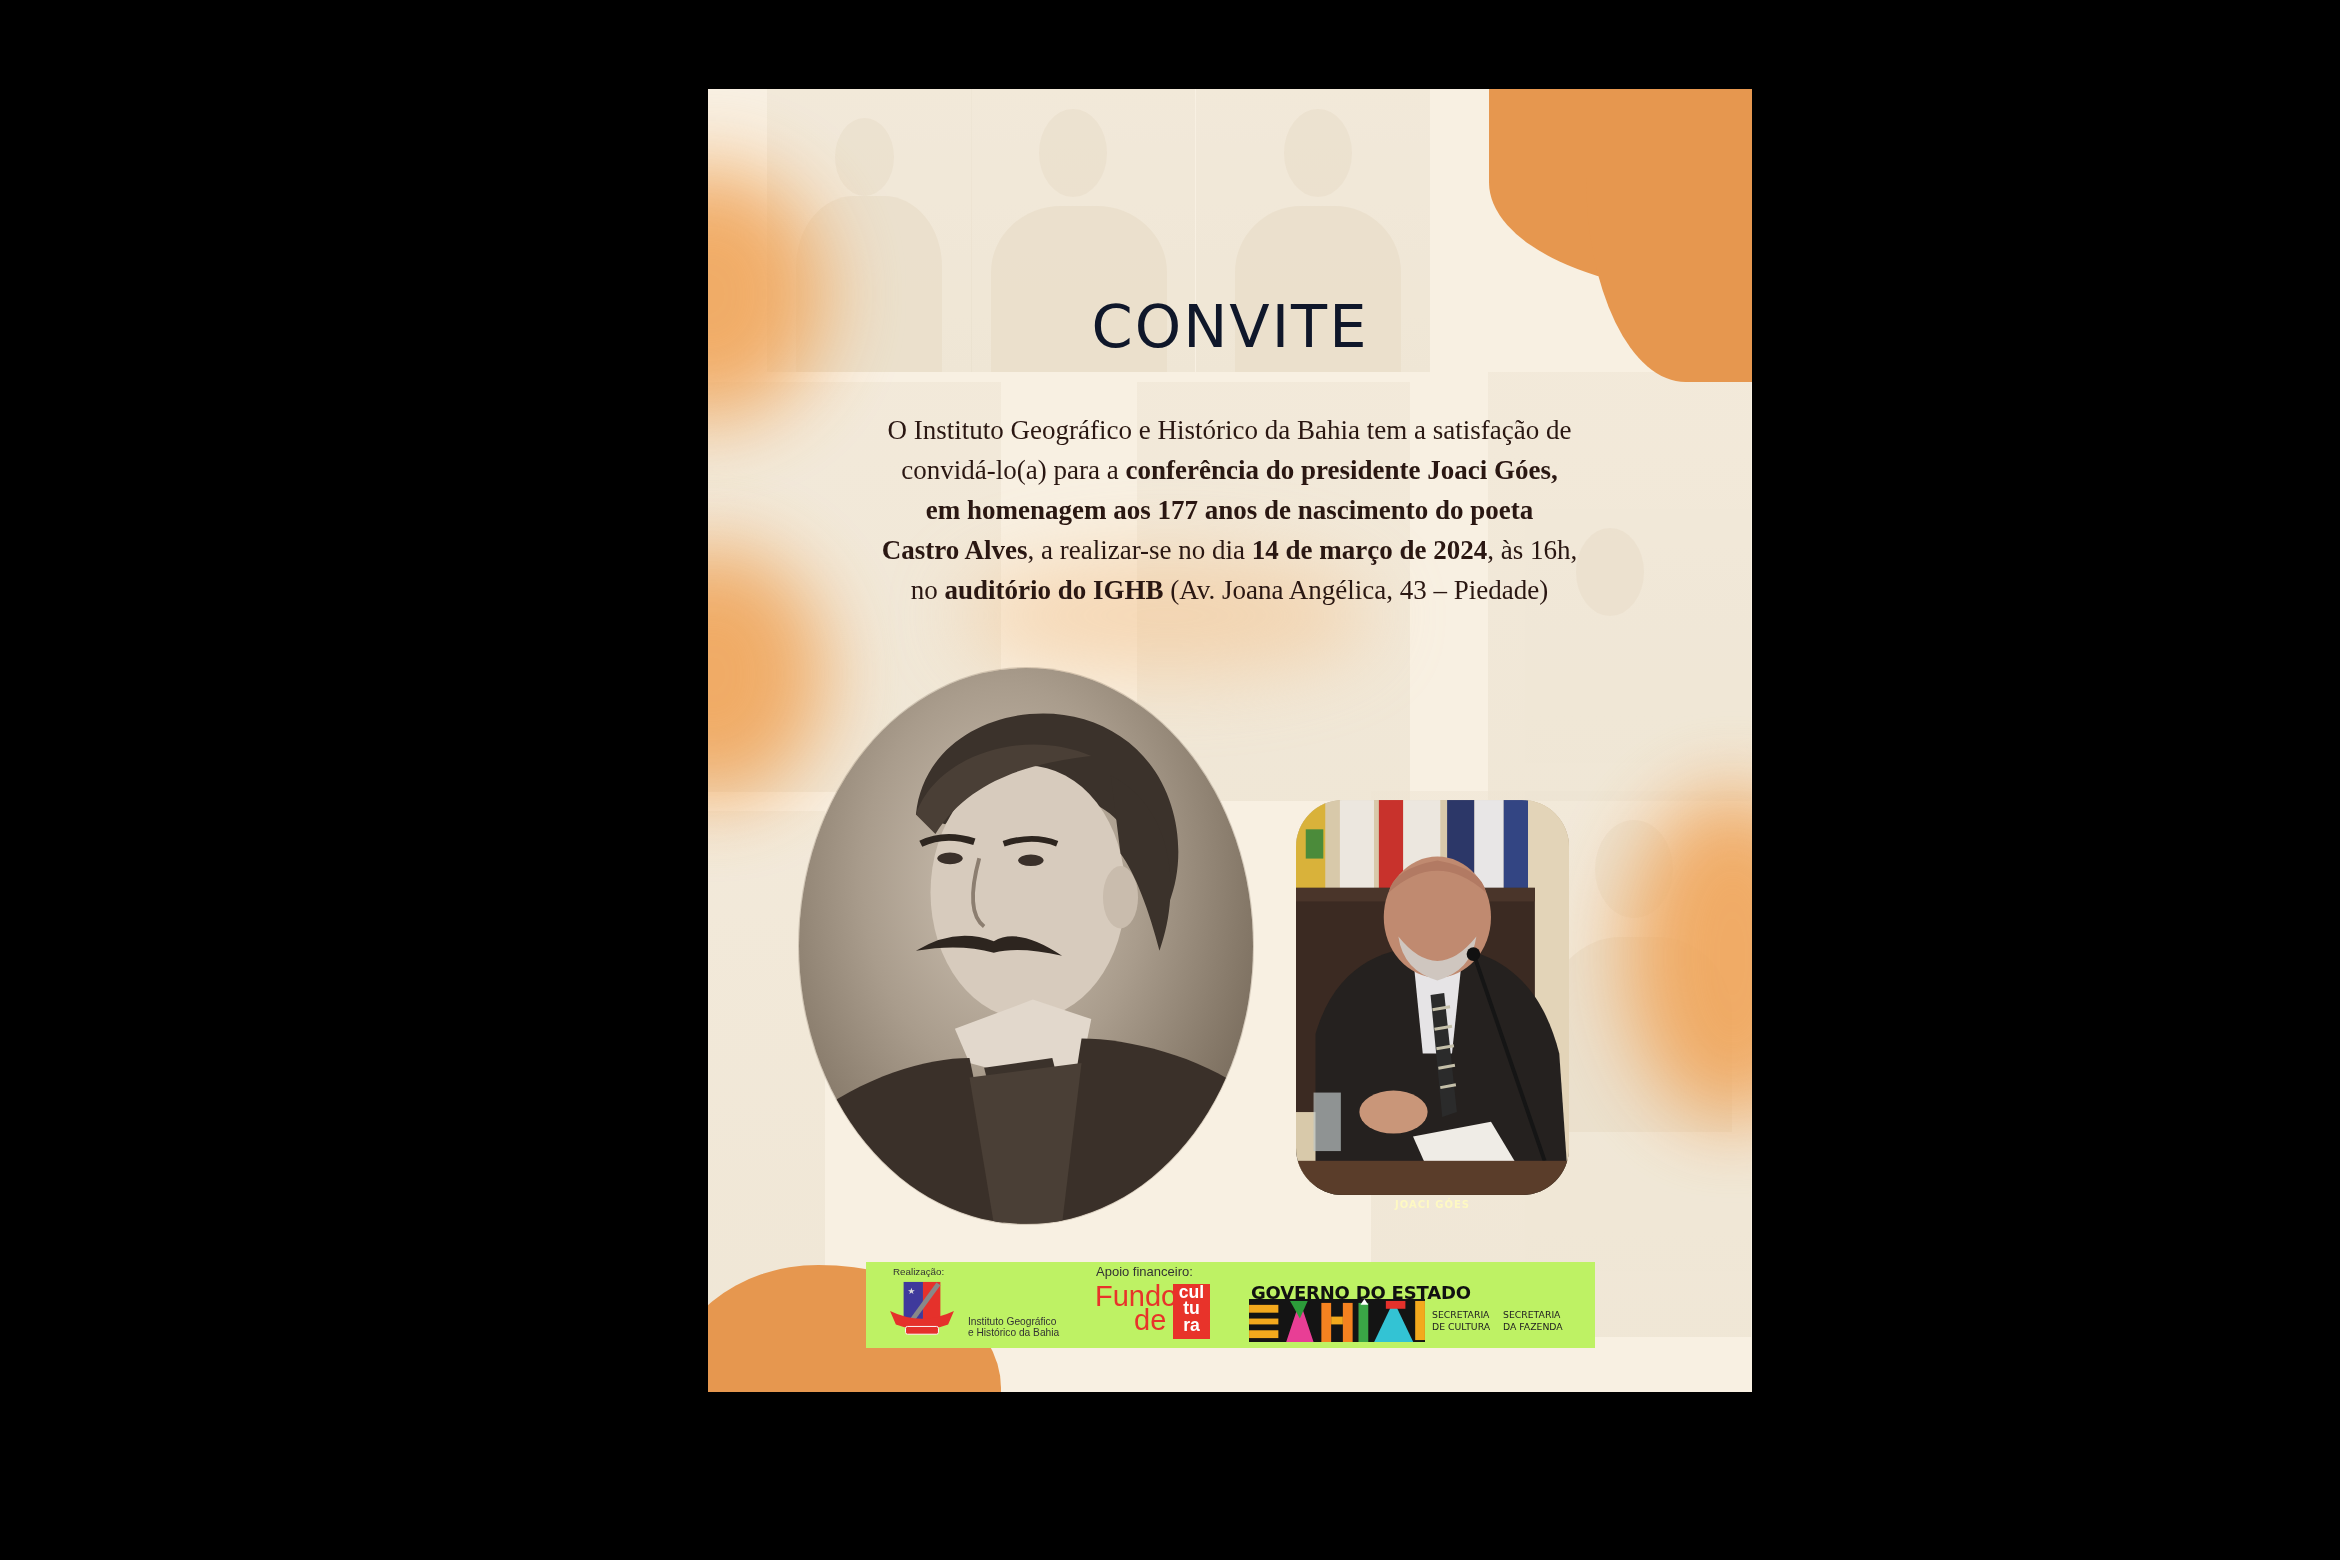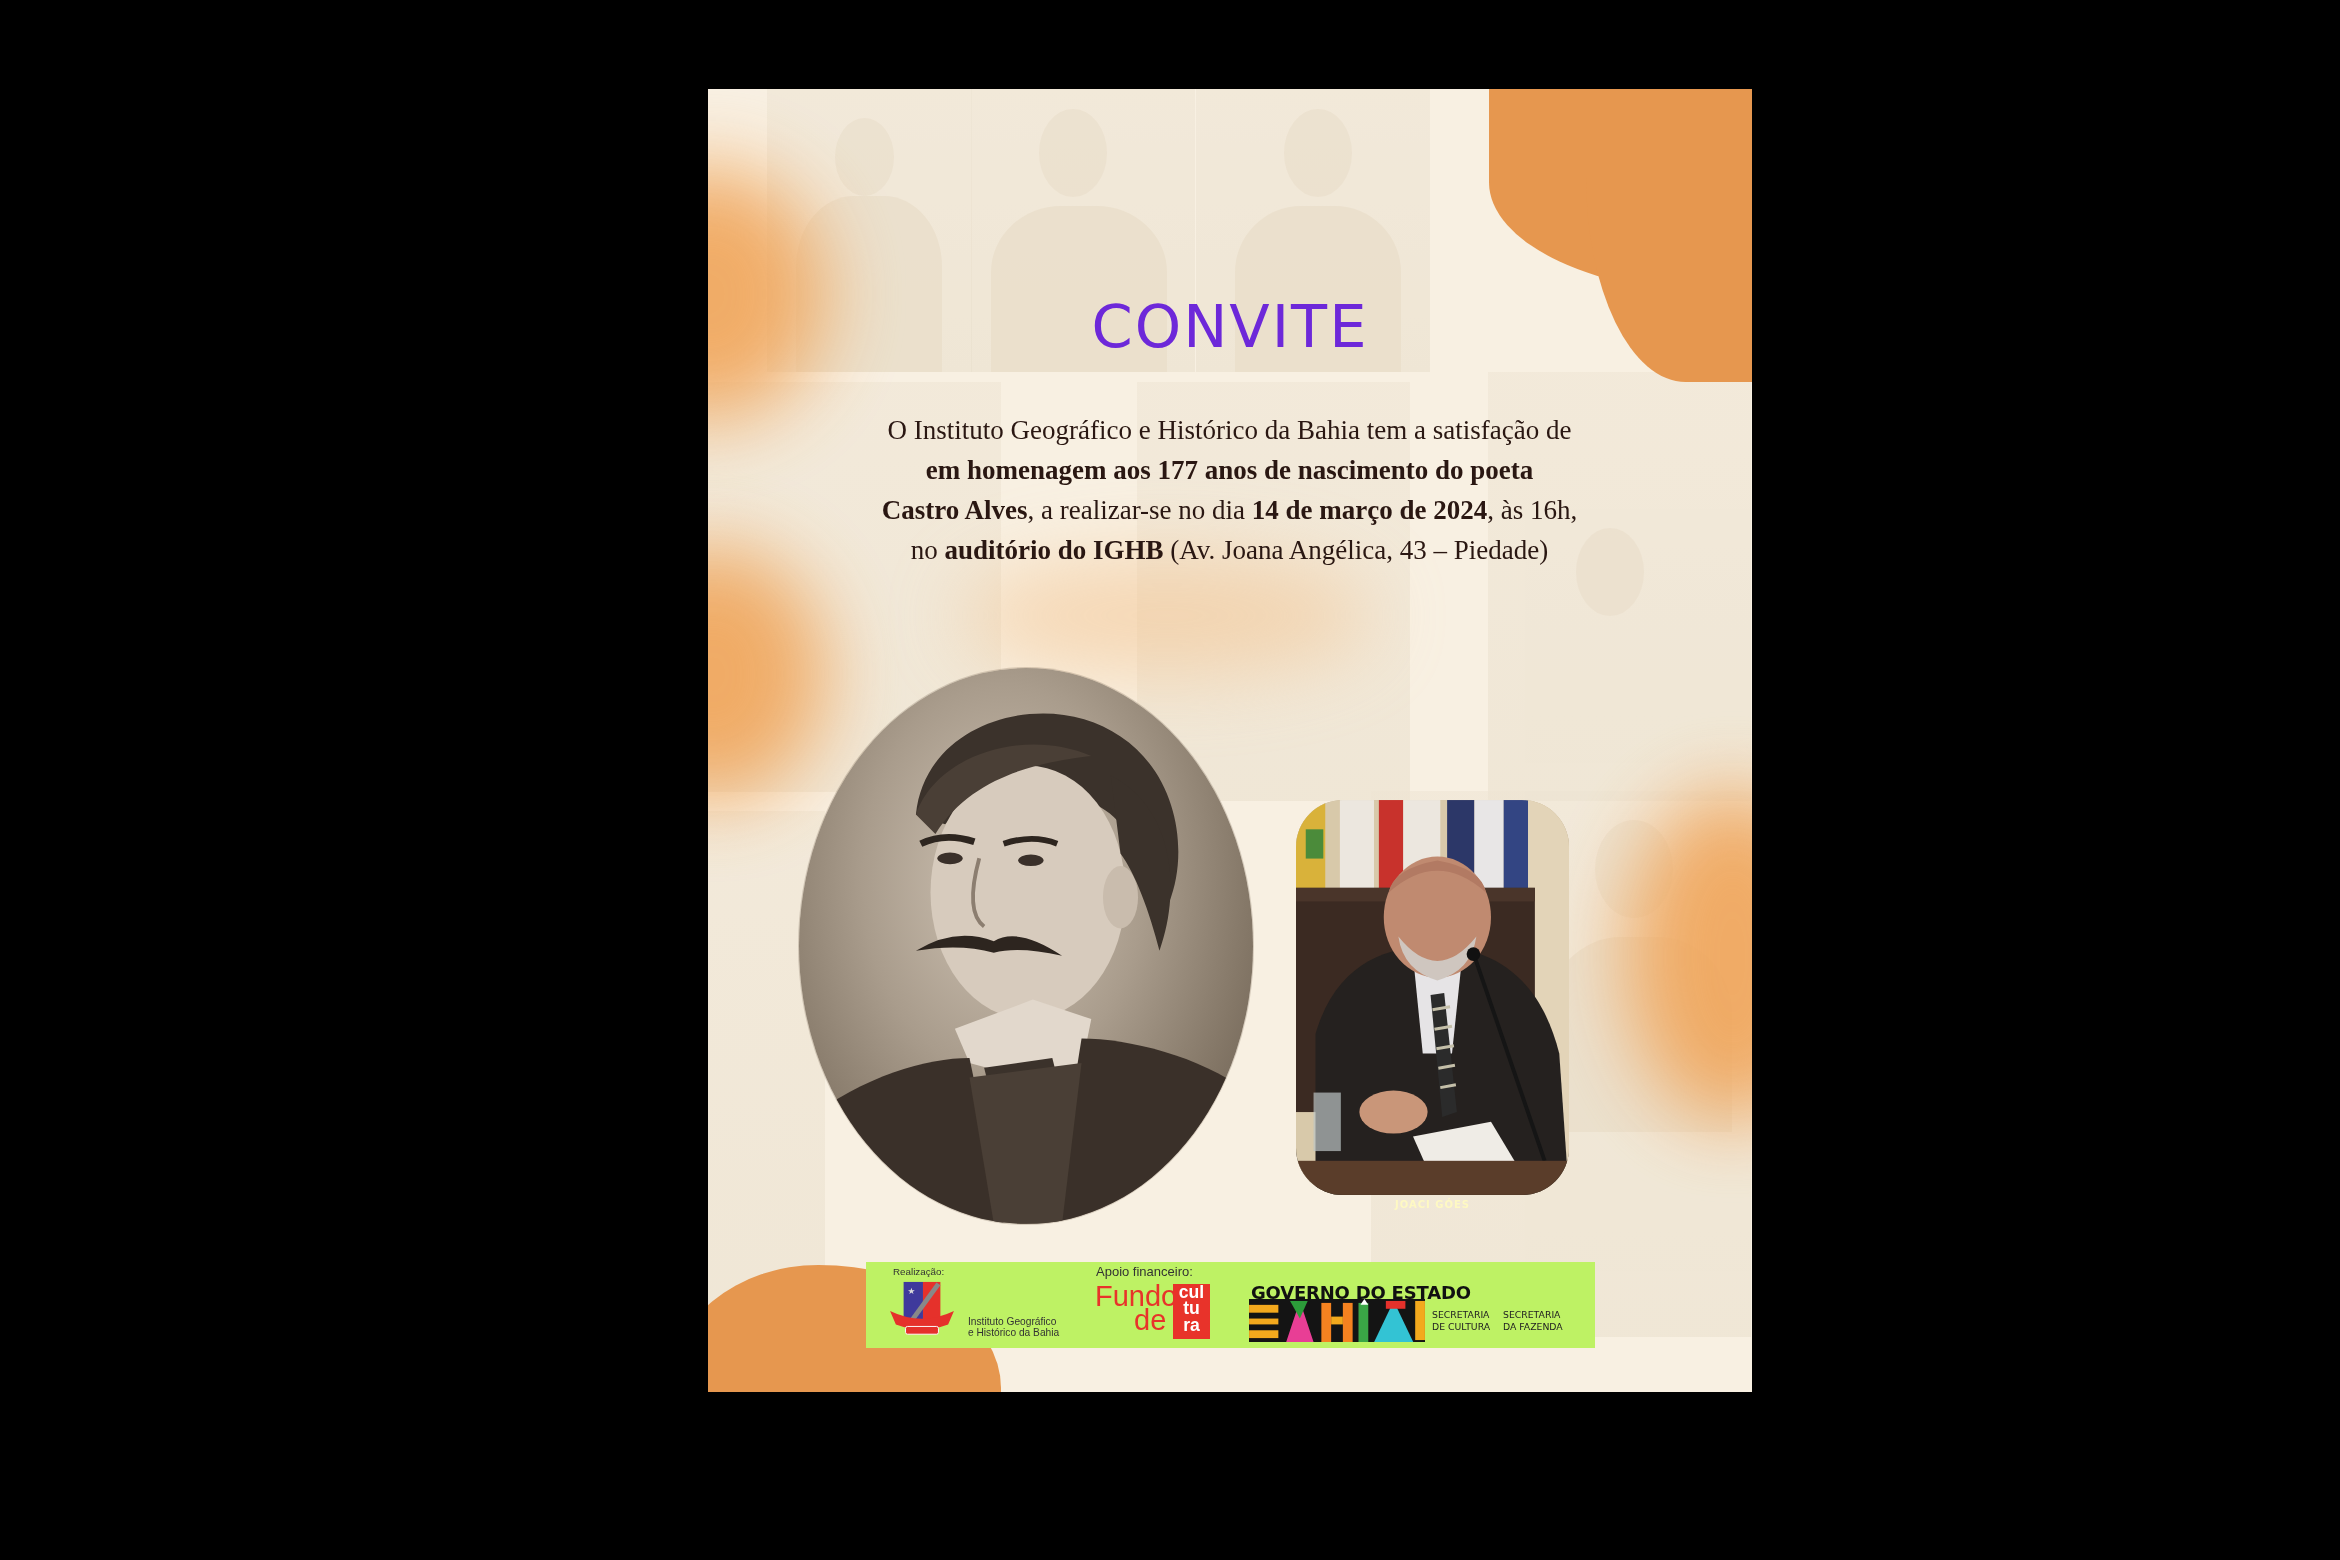--- a/index.html
+++ b/index.html
@@ -47,21 +47,21 @@
     border-radius: 45% 55% 0 0 / 60% 60% 0 0;
   }
   .title {
     position: absolute;
     left: 0; right: 0; top: 203px;
     text-align: center;
     font-family: "DejaVu Sans", sans-serif;
     font-size: 59px;
     font-weight: 400;
     letter-spacing: 2px;
-    color: #6d28d9;
+    color: #0f172a;
     margin: 0;
   }
   .body-text {
     position: absolute;
     left: 29px; right: 29px; top: 385px;
     text-align: center;
     font-size: 27px;
     line-height: 40px;
     color: #2a1712;
   }
@@ -173,20 +173,21 @@
   <div class="blob-bl"></div>
 
   <h1 class="title">CONVITE</h1>
 
   <div class="body-text" style="top:0;">
   </div>
 </div>
 
 <div style="position:absolute; left:737px; width:985px; top:382px; text-align:center; font-size:27px; line-height:40px; color:#2a1712; font-family:Liberation Serif, serif;margin-top:28px;">
   <div><span>O Instituto Geográfico e Histórico da Bahia tem a satisfação de</span></div>
+  <div><span>convidá-lo(a) para a </span><b>conferência do presidente Joaci Góes,</b></div>
   <div><b>em homenagem aos 177 anos de nascimento do poeta</b></div>
   <div><b>Castro Alves</b><span>, a realizar-se no dia </span><b>14 de março de 2024</b><span>, às 16h,</span></div>
   <div><span>no </span><b>auditório do IGHB</b><span> (Av. Joana Angélica, 43 – Piedade)</span></div>
 </div>
 
 <div class="portrait-oval" title="Castro Alves oval portrait">
   <svg width="454" height="556" viewBox="0 0 466 570">
 
     <path d="M120 150 C130 50 260 20 330 70 C390 110 400 190 380 240 C370 200 350 170 330 160 C300 120 200 110 150 160 Z" fill="#3b322b"></path>
 

